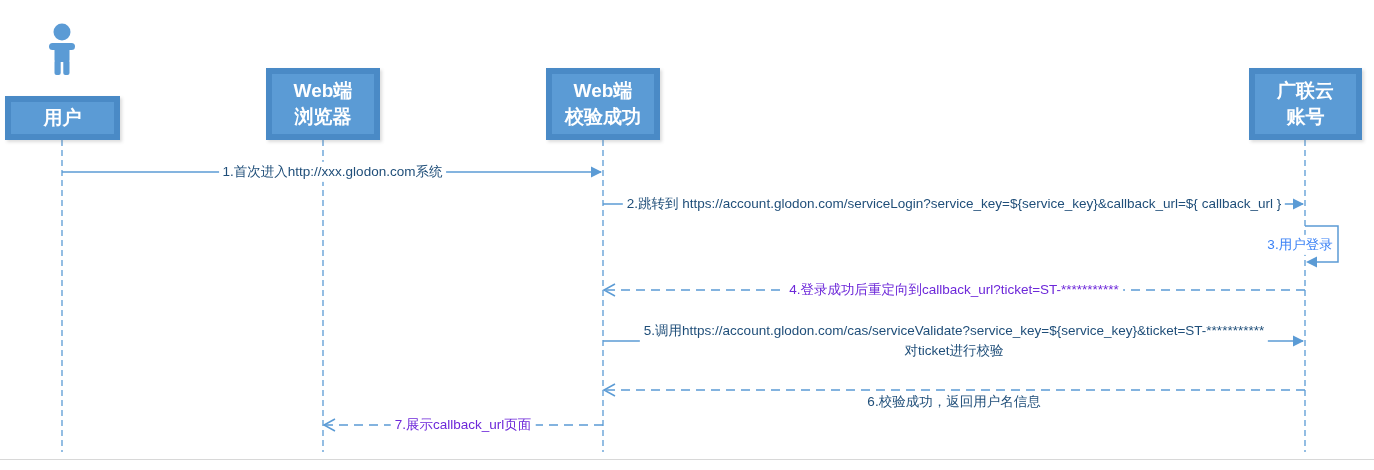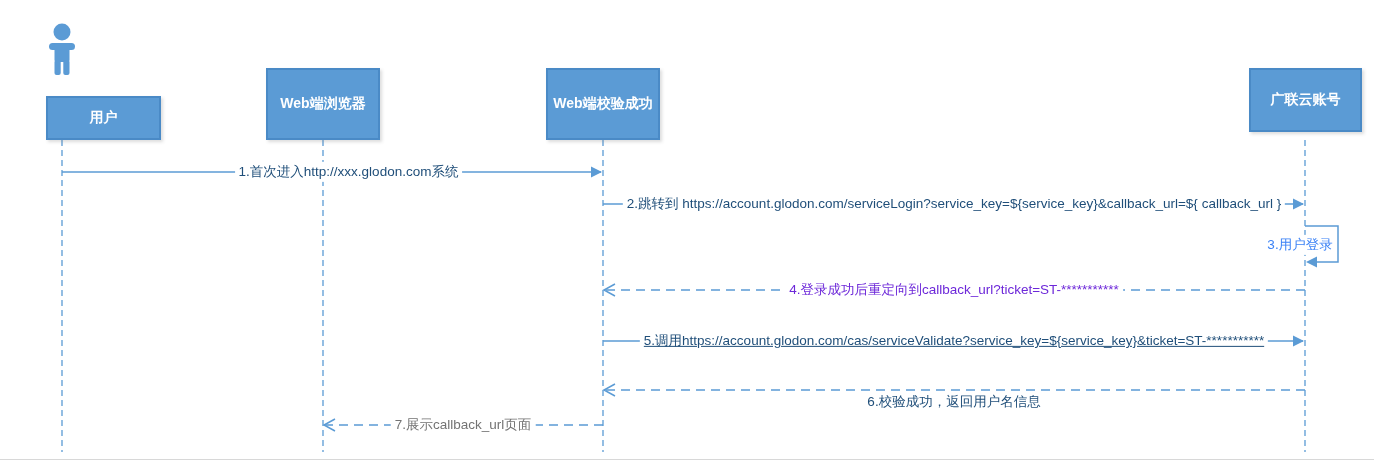--- a/index.html
+++ b/index.html
@@ -9,29 +9,29 @@
     width: 1374px;
     height: 470px;
     background: #ffffff;
     font-family: "Liberation Sans", "DejaVu Sans", sans-serif;
     overflow: hidden;
   }
   #diagram-svg { position: absolute; left: 0; top: 0; }
   .participant {
     position: absolute;
     display: flex;
-    flex-direction: row;
+    flex-direction: column;
     align-items: center;
     justify-content: center;
     font-weight: bold;
-    font-size: 14px;
+    font-size: 19px;
     line-height: 1.38;
     text-align: center;
     box-shadow: 2px 2px 3px rgba(120,120,120,0.25);
-    border: 2px solid #be185d;
+    border: 6px solid #be185d;
   }
   .msg-label {
     position: absolute;
     transform: translate(-50%, -50%);
     background: #ffffff;
     font-size: 13.5px;
     line-height: 1.5;
     white-space: nowrap;
     text-align: center;
     padding: 0 4px;
@@ -63,52 +63,53 @@
       <line x1="1305" y1="290" x2="605" y2="290" stroke="#5B9BD5" stroke-width="1.5" stroke-dasharray="9 6"></line>
       <polyline points="615,284 604,290 615,296" fill="none" stroke="#5B9BD5" stroke-width="1.5"></polyline>
       <line x1="603" y1="341" x2="1303" y2="341" stroke="#5B9BD5" stroke-width="1.5"></line>
       <polygon points="1304,341 1293,335.5 1293,346.5" fill="#5B9BD5"></polygon>
       <line x1="1305" y1="390" x2="605" y2="390" stroke="#5B9BD5" stroke-width="1.5" stroke-dasharray="9 6"></line>
       <polyline points="615,384 604,390 615,396" fill="none" stroke="#5B9BD5" stroke-width="1.5"></polyline>
       <line x1="603" y1="425" x2="325" y2="425" stroke="#5B9BD5" stroke-width="1.5" stroke-dasharray="9 6"></line>
       <polyline points="335,419 324,425 335,431" fill="none" stroke="#5B9BD5" stroke-width="1.5"></polyline>
     </svg>
   <div id="participants">
-      <div class="participant" style="left: 5px; top: 96px; width: 115px; height: 44px; background: rgb(91, 155, 213); color: rgb(255, 255, 255); border-color: rgb(74, 138, 198); margin-left: 41px;">
+      <div class="participant" style="left: 5px; top: 96px; width: 115px; height: 44px; background: rgb(91, 155, 213); color: rgb(255, 255, 255); border-color: rgb(74, 138, 198);">
         <div>用户</div>
       </div>
       <div class="participant" style="left: 266px; top: 68px; width: 114px; height: 72px; background: rgb(91, 155, 213); color: rgb(255, 255, 255); border-color: rgb(74, 138, 198);">
         <div>Web端</div>
         <div>浏览器</div>
       </div>
       <div class="participant" style="left: 546px; top: 68px; width: 114px; height: 72px; background: rgb(91, 155, 213); color: rgb(255, 255, 255); border-color: rgb(74, 138, 198);">
         <div>Web端</div>
         <div>校验成功</div>
       </div>
-      <div class="participant" style="left: 1249px; top: 68px; width: 113px; height: 64px; background: rgb(91, 155, 213); color: rgb(255, 255, 255); border-color: rgb(74, 138, 198);">
+      <div class="participant" style="left: 1249px; top: 68px; width: 113px; height: 72px; background: rgb(91, 155, 213); color: rgb(255, 255, 255); border-color: rgb(74, 138, 198);">
         <div>广联云</div>
         <div>账号</div>
       </div>
     </div>
   <div id="labels">
-      <div class="msg-label" style="left: 332.5px; top: 172px; color: rgb(31, 78, 121); margin-left: 16px;">
+      <div class="msg-label" style="left: 332.5px; top: 172px; color: rgb(31, 78, 121);">
         <div>1.首次进入http://xxx.glodon.com系统</div>
       </div>
       <div class="msg-label" style="left: 954px; top: 204px; color: rgb(31, 78, 121); text-align: center;">
         <div>2.跳转到 https://account.glodon.com/serviceLogin?service_key=${service_key}&amp;callback_url=${ callback_url }</div>
       </div>
       <div class="msg-label" style="left: 1300px; top: 245px; color: #3b82f6;">
         <div>3.用户登录</div>
       </div>
       <div class="msg-label" style="left: 954px; top: 290px; color: #6d28d9;">
         <div>4.登录成功后重定向到callback_url?ticket=ST-***********</div>
       </div>
-      <div class="msg-label" style="left: 954px; top: 341px; color: rgb(31, 78, 121); text-decoration: underline;">
+      <div class="msg-label" style="left: 954px; top: 341px; color: rgb(31, 78, 121);">
         <div>5.调用https://account.glodon.com/cas/serviceValidate?service_key=${service_key}&amp;ticket=ST-***********</div>
+        <div>对ticket进行校验</div>
       </div>
       <div class="msg-label" style="left: 954px; top: 390px; color: rgb(31, 78, 121); margin-top: 12px;">
         <div>6.校验成功，返回用户名信息</div>
       </div>
-      <div class="msg-label" style="left: 463px; top: 425px; color: #737373;">
+      <div class="msg-label" style="left: 463px; top: 425px; color: #6d28d9;">
         <div>7.展示callback_url页面</div>
       </div>
     </div>
 </div>
 
 </body></html>

